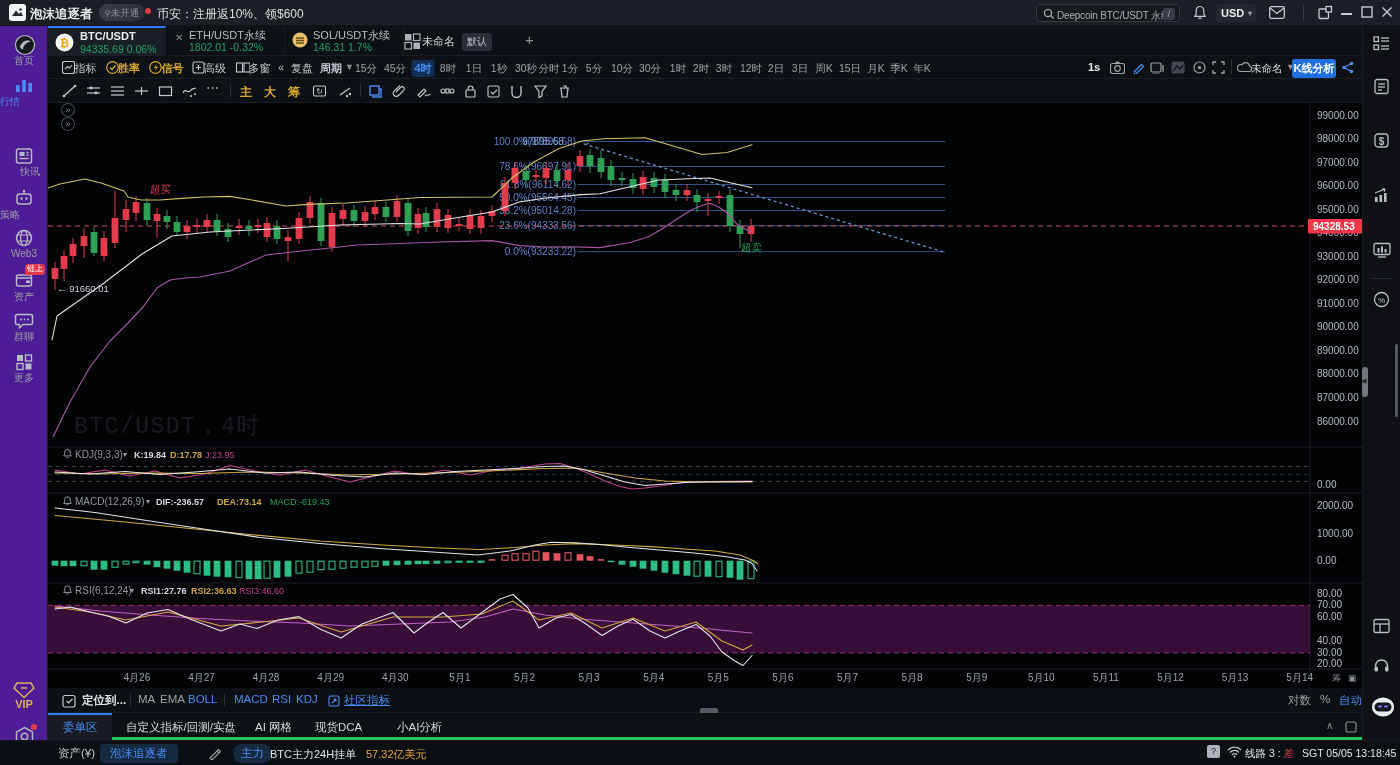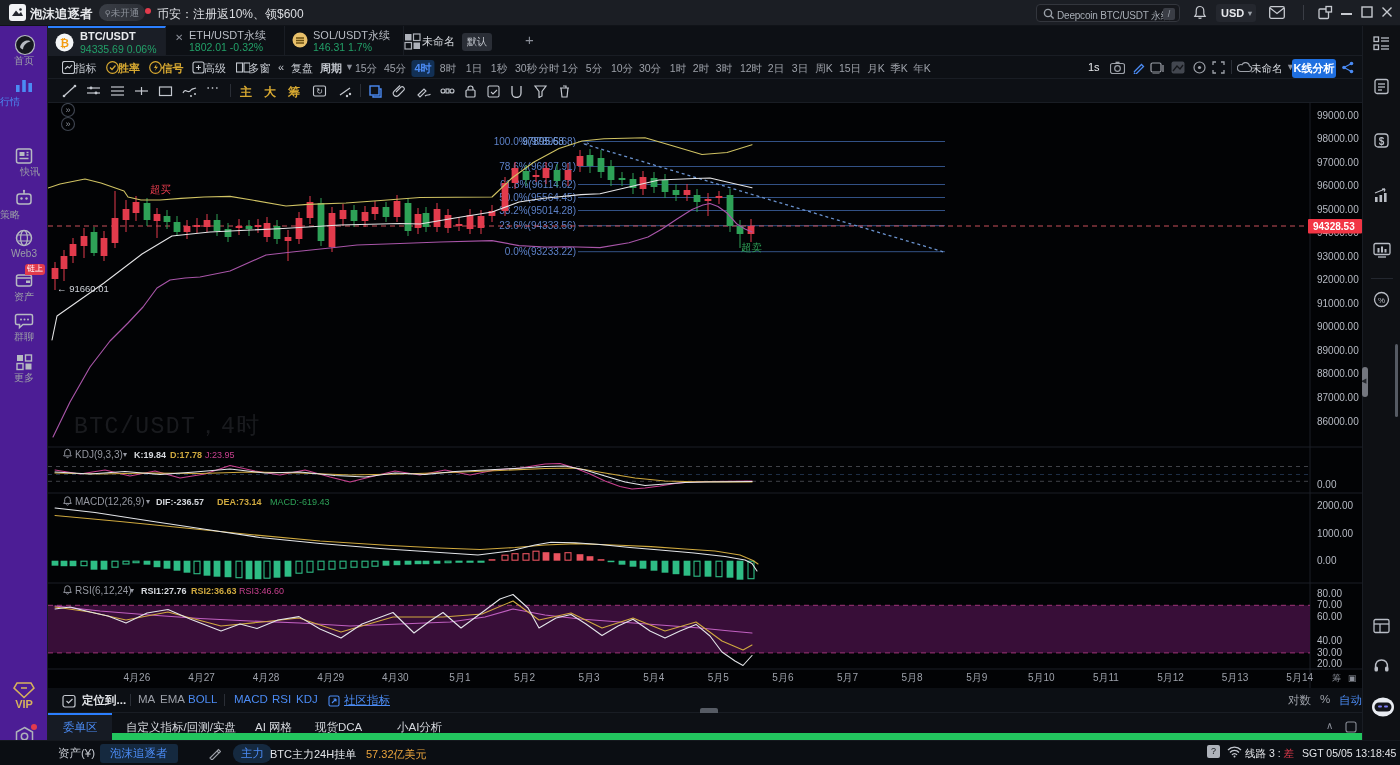--- a/index.html
+++ b/index.html
@@ -567,21 +567,21 @@
       <div class="abs" style="left:653px;top:5.5px;color:#9da1a9;font-size:10.5px;transform:translateX(-50%);white-space:nowrap">2时</div>
       <div class="abs" style="left:676px;top:5.5px;color:#9da1a9;font-size:10.5px;transform:translateX(-50%);white-space:nowrap">3时</div>
       <div class="abs" style="left:703px;top:5.5px;color:#9da1a9;font-size:10.5px;transform:translateX(-50%);white-space:nowrap">12时</div>
       <div class="abs" style="left:728px;top:5.5px;color:#9da1a9;font-size:10.5px;transform:translateX(-50%);white-space:nowrap">2日</div>
       <div class="abs" style="left:752px;top:5.5px;color:#9da1a9;font-size:10.5px;transform:translateX(-50%);white-space:nowrap">3日</div>
       <div class="abs" style="left:776px;top:5.5px;color:#9da1a9;font-size:10.5px;transform:translateX(-50%);white-space:nowrap">周K</div>
       <div class="abs" style="left:802px;top:5.5px;color:#9da1a9;font-size:10.5px;transform:translateX(-50%);white-space:nowrap">15日</div>
       <div class="abs" style="left:828px;top:5.5px;color:#9da1a9;font-size:10.5px;transform:translateX(-50%);white-space:nowrap">月K</div>
       <div class="abs" style="left:851px;top:5.5px;color:#9da1a9;font-size:10.5px;transform:translateX(-50%);white-space:nowrap">季K</div>
       <div class="abs" style="left:874px;top:5.5px;color:#9da1a9;font-size:10.5px;transform:translateX(-50%);white-space:nowrap">年K</div>
-      <span class="abs" style="left:1040px;top:5px;color:#e8eaed;font-weight:normal">1s</span>
+      <span class="abs" style="left:1040px;top:5px;color:#e8eaed;font-weight:bold">1s</span>
       <svg class="abs" style="left:1062px;top:5px" width="15" height="13">
         <rect x="0.5" y="2.5" width="14" height="10" rx="2" fill="none" stroke="#9da1a9" stroke-width="1.2"></rect>
         <circle cx="7.5" cy="7.5" r="2.8" fill="none" stroke="#9da1a9" stroke-width="1.2"></circle>
         <rect x="5.5" y="0.7" width="4" height="2" fill="#9da1a9"></rect>
       </svg>
       <svg class="abs" style="left:1084px;top:5px" width="13" height="13">
         <path d="M2 11 L9.5 3.5 L11.5 5.5 L4 13" fill="none" stroke="#4b8bf4" stroke-width="1.3"></path>
         <path d="M2 11 L1.5 13.5 L4 13" fill="#4b8bf4"></path>
       </svg>
       <svg class="abs" style="left:1102px;top:5px" width="14" height="13">
@@ -707,21 +707,21 @@
       <span class="abs" style="left:248px;top:5px;color:#4b8bf4">KDJ</span>
       <svg class="abs" style="left:280px;top:7px" width="12" height="12">
         <rect x="1" y="1" width="10" height="10" rx="1.5" fill="none" stroke="#4b8bf4" stroke-width="1.1"></rect>
         <path d="M4 8 L8 4 M8 4 h-2.5 M8 4 v2.5" stroke="#4b8bf4" stroke-width="1.1" fill="none"></path>
       </svg>
       <span class="abs" style="left:296px;top:5px;color:#4b8bf4;text-decoration:underline">社区指标</span>
       <span class="abs" style="left:1240px;top:5px;color:#9da1a9">对数</span>
       <span class="abs" style="left:1272px;top:5px;color:#9da1a9">%</span>
       <span class="abs" style="left:1291px;top:5px;color:#4b8bf4;white-space:nowrap">自动</span>
     </div>
-    <div class="abs" style="left:48px;top:713px;width:1314px;height:27px;background:#0d1015;border-bottom:7px solid #22c55e;font-size:11.5px">
+    <div class="abs" style="left:48px;top:713px;width:1314px;height:27px;background:#0d1015;border-bottom:3px solid #22c55e;font-size:11.5px">
       <div class="abs" style="left:0;top:0;width:64px;height:27px;background:#161b24;border-top:2px solid #2b7fff"></div>
       <span class="abs" style="left:15px;top:7px;color:#4b8bf4">委单区</span>
       <span class="abs" style="left:78px;top:7px;color:#d5d8dd">自定义指标/回测/实盘</span>
       <span class="abs" style="left:207px;top:7px;color:#d5d8dd">AI 网格</span>
       <span class="abs" style="left:267px;top:7px;color:#d5d8dd">现货DCA</span>
       <span class="abs" style="left:349px;top:7px;color:#d5d8dd">小AI分析</span>
       <span class="abs" style="left:1278px;top:7px;color:#8b8f99;font-size:10px">∧</span>
       <svg class="abs" style="left:1297px;top:8px" width="12" height="12">
         <rect x="1" y="1" width="10" height="10" rx="2" fill="none" stroke="#8b8f99" stroke-width="1.1"></rect>
       </svg>

